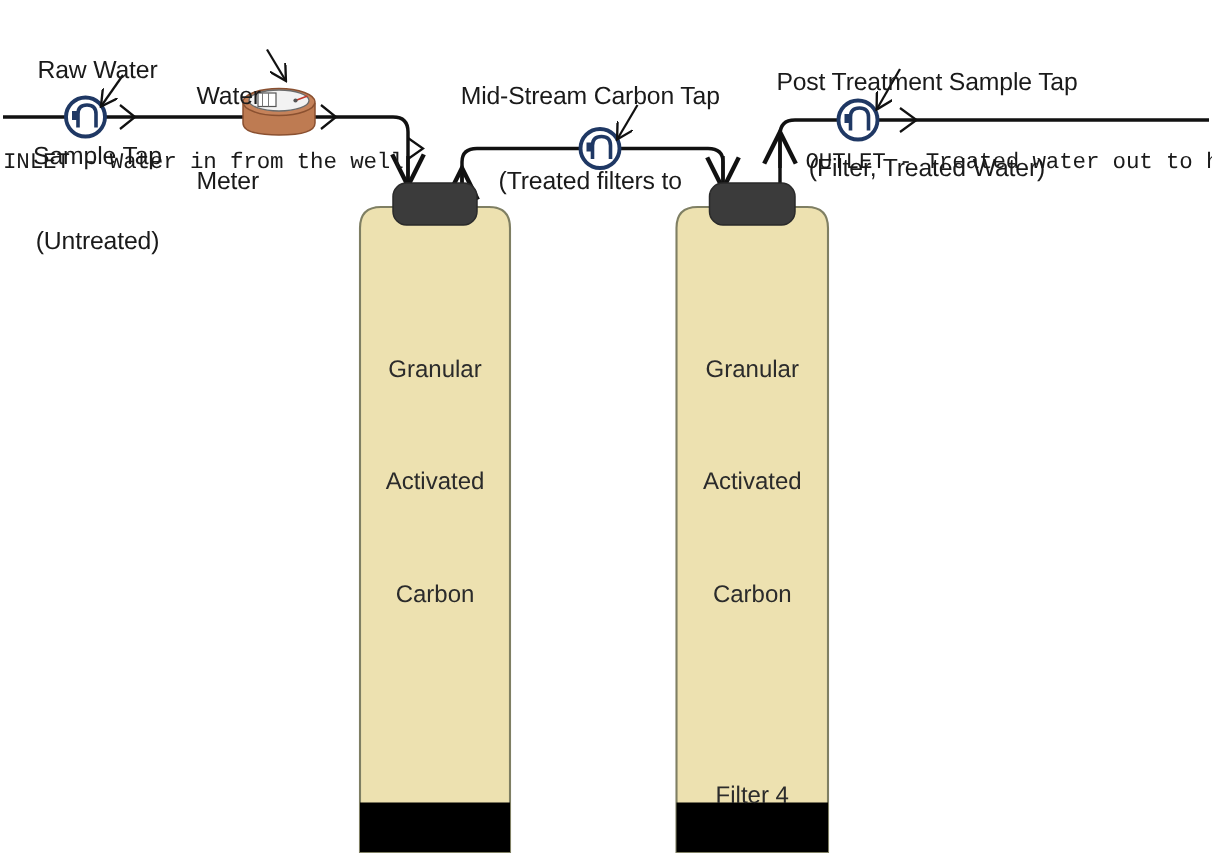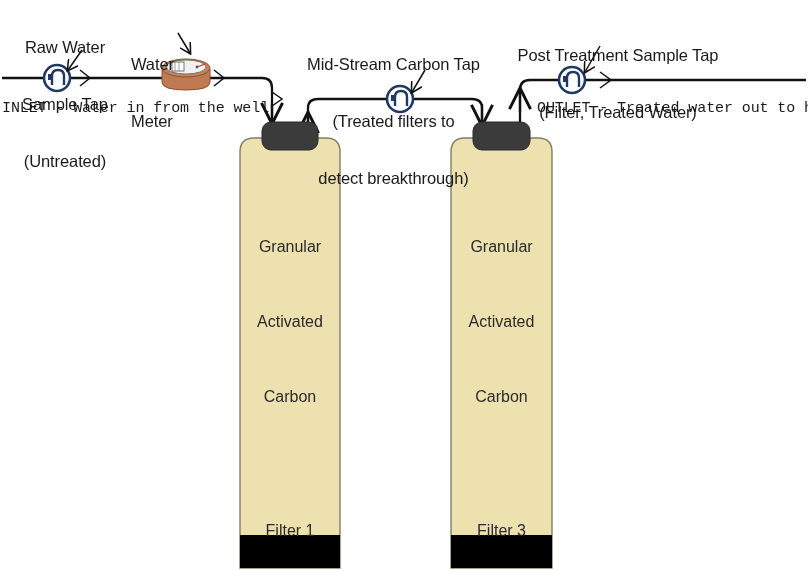--- a/index.html
+++ b/index.html
@@ -152,41 +152,39 @@
   </div>
 
   <div class="lbl" style="left:131px;top:17px;width:80px;">
     <div>Water</div>
     <div>Meter</div>
   </div>
 
   <div class="lbl center" style="left:296px;top:17px;width:195px;">
     <div>Mid-Stream Carbon Tap</div>
     <div>(Treated filters to</div>
-    <div>detect breakthrough)</div>
   </div>
 
   <div class="lbl center" style="left:508px;top:8px;width:220px;">
     <div>Post Treatment Sample Tap</div>
     <div>(Filter, Treated Water)</div>
   </div>
 
   <div class="lbl big" style="left:2px;top:99px;">INLET - Water in from the well</div>
 
   <div class="lbl big" style="left:537px;top:99px;">OUTLET - Treated water out to home</div>
 
   <div class="tanklbl" style="left:240px;top:184px;width:100px;">
     <div>Granular</div>
     <div>Activated</div>
     <div>Carbon</div>
     <div style="height:9px;"></div>
-    <div>Filter 1</div>
   </div>
 
   <div class="tanklbl" style="left:451px;top:184px;width:101px;">
     <div>Granular</div>
     <div>Activated</div>
     <div>Carbon</div>
     <div style="height:9px;"></div>
-    <div>Filter 3</div>
+    <div>Filter 4</div>
   </div>
 
 </div>
 
 </body></html>

